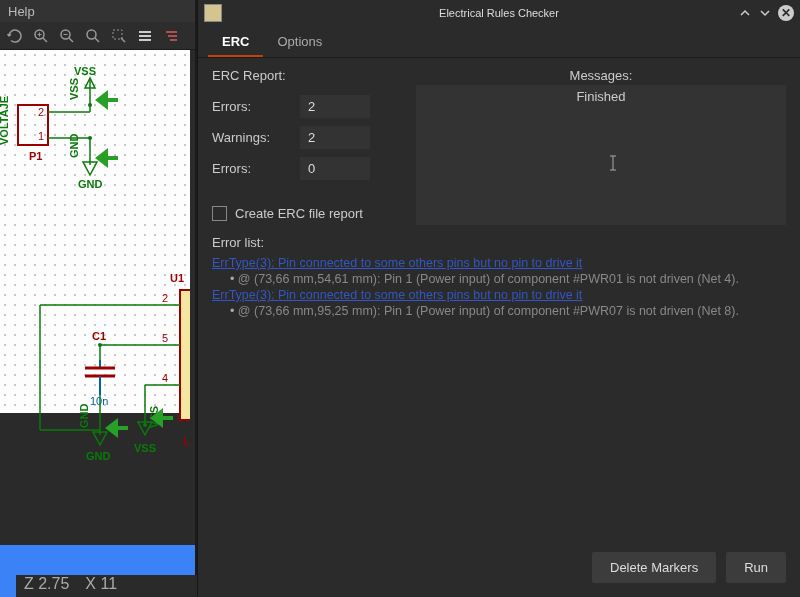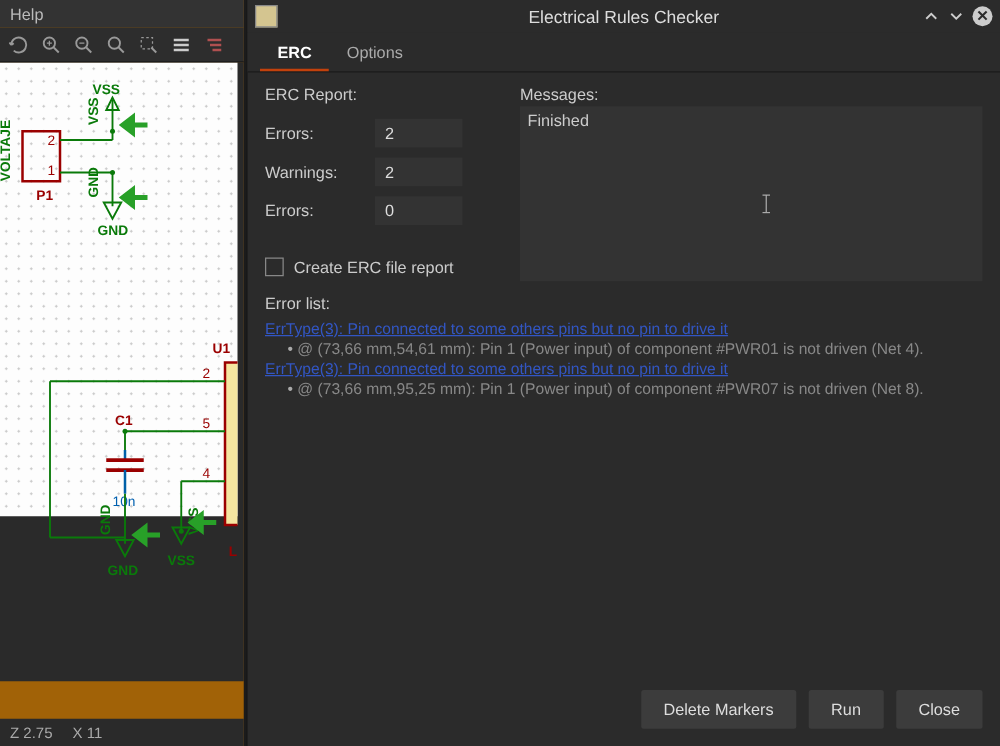--- a/index.html
+++ b/index.html
@@ -11,21 +11,21 @@
   width: 800px;
   height: 597px;
   overflow: hidden;
   position: relative;
 }
 .main-area {
   position: absolute;
   left: 0; top: 0;
   width: 195px;
   height: 597px;
-  background: #a16207;
+  background: #3b82f6;
 }
 .menu-bar {
   height: 22px;
   background: #333;
   display: flex;
   align-items: center;
   padding: 0 8px;
   color: #bbb;
   font-size: 13px;
 }
@@ -54,28 +54,28 @@
 .canvas {
   background: #fdfdfd;
   background-image:
     radial-gradient(circle, #c8c8c8 0.8px, transparent 0.8px);
   background-size: 10px 10px;
   width: 190px; height: 363px;
   position: relative;
 }
 .status-bar {
   position: absolute;
-  left: 0; bottom: 0;
+  left: 16px; bottom: 0;
   width: 195px;
   height: 22px;
   background: #2a2a2a;
   color: #aaa;
-  font-size: 12px;
-  display: flex;
-  align-items: center;
+  font-size: 16px;
+  display: flex;
+  align-items: flex-start;
   padding: 0 8px;
   gap: 16px;
 }
 .wire-g { stroke: #0a7a0a; stroke-width: 1.5; fill: none; }
 .comp-r { stroke: #9a0000; stroke-width: 2; fill: none; }
 .pin-num { fill: #9a0000; font-size: 11px; }
 .label-g { fill: #0a7a0a; font-size: 11px; font-weight: bold; }
 .label-r { fill: #9a0000; font-size: 11px; font-weight: bold; }
 .label-blue { fill: #0060b0; font-size: 11px; }
 .pwr-tri { stroke: #0a7a0a; fill: none; stroke-width: 1.5; }
@@ -103,21 +103,21 @@
 }
 .dlg-title-icon {
   width: 18px; height: 18px;
   margin-left: 6px;
   background: #d4c590;
   border: 1px solid #888;
 }
 .dlg-title-text {
   position: absolute;
   left: 50%; transform: translateX(-50%);
-  font-size: 14px;
+  font-size: 11px;
   text-align: right;
 }
 .dlg-title-ctrls {
   position: absolute;
   right: 6px;
   display: flex;
   gap: 6px;
   align-items: center;
 }
 .win-btn {
@@ -190,20 +190,21 @@
   margin-top: 18px;
 }
 .checkbox {
   width: 15px; height: 15px;
   border: 1.5px solid #888;
   background: #2b2b2b;
   cursor: pointer;
 }
 .messages-col {
   flex: 1;
+  text-align: center;
 }
 .messages-title { color: #ccc; margin-bottom: 2px; }
 .messages-box {
   background: #333;
   height: 140px;
   padding: 4px 6px;
   color: #ccc;
   font-size: 13px;
   position: relative;
 }
@@ -452,15 +453,14 @@
       <span class="err-link">ErrType(3): Pin connected to some others pins but no pin to drive it</span>
       <div class="err-detail bullet">@ (73,66 mm,54,61 mm): Pin 1 (Power input) of component #PWR01 is not driven (Net 4).</div>
       <span class="err-link">ErrType(3): Pin connected to some others pins but no pin to drive it</span>
       <div class="err-detail bullet">@ (73,66 mm,95,25 mm): Pin 1 (Power input) of component #PWR07 is not driven (Net 8).</div>
     </div>
   </div>
 
   <div class="dlg-footer">
     <button class="btn">Delete Markers</button>
     <button class="btn">Run</button>
-    <button class="btn">Close</button>
   </div>
 </div>
 
 </body></html>

